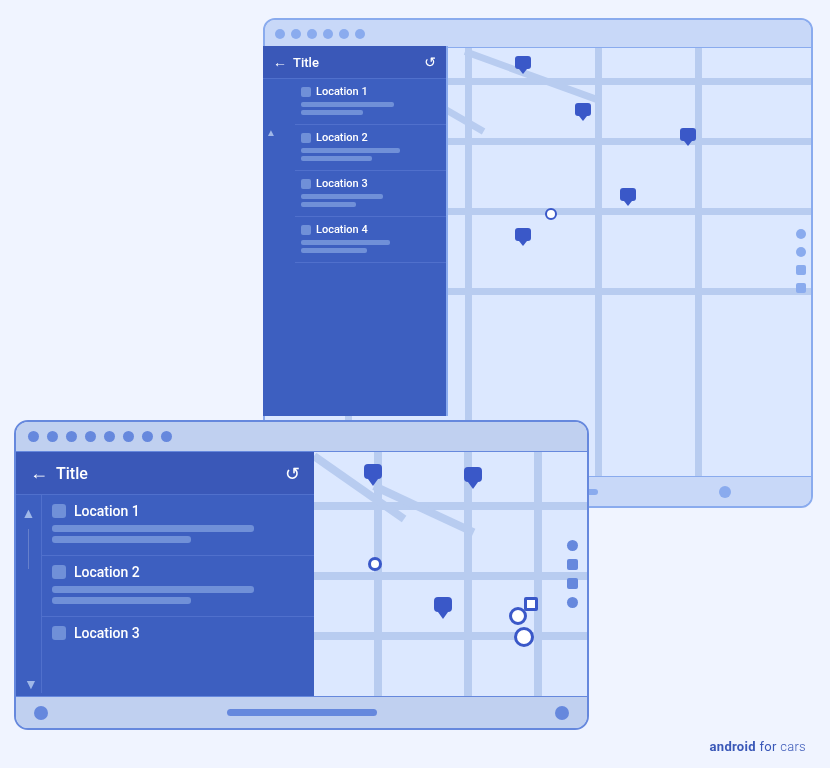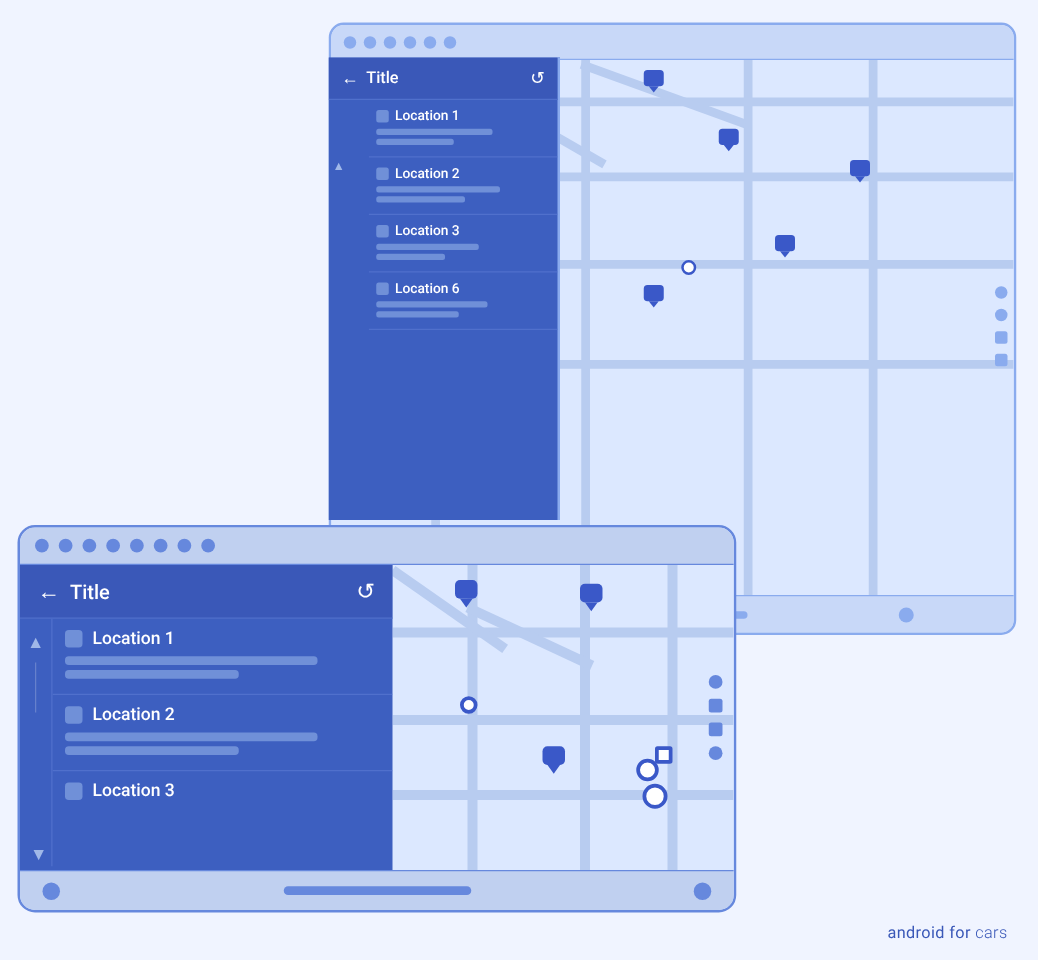--- a/index.html
+++ b/index.html
@@ -404,21 +404,21 @@
     
     .branding {
       position: absolute;
       bottom: 14px;
       right: 24px;
       font-size: 13px;
       color: #3a58b8;
       letter-spacing: 0.3px;
     }
     .branding span.bold {
-      font-weight: 400;
+      font-weight: 700;
     }
     .branding span.thin {
       font-weight: 300;
     }
 
     
     .fmap-pin {
       position: absolute;
       width: 18px;
       height: 22px;
@@ -543,21 +543,21 @@
           <div class="loc-icon"></div>
           <span class="loc-name">Location 3</span>
         </div>
         <div class="bar" style="width:60%;"></div>
         <div class="bar" style="width:40%;"></div>
       </div>
 
       <div class="loc-item-small">
         <div class="loc-header">
           <div class="loc-icon"></div>
-          <span class="loc-name">Location 6</span>
+          <span class="loc-name">Location 4</span>
         </div>
         <div class="bar" style="width:65%;"></div>
         <div class="bar" style="width:48%;"></div>
       </div>
 
     </div>
   </div>
 </div>
 
 <div class="window-front">

